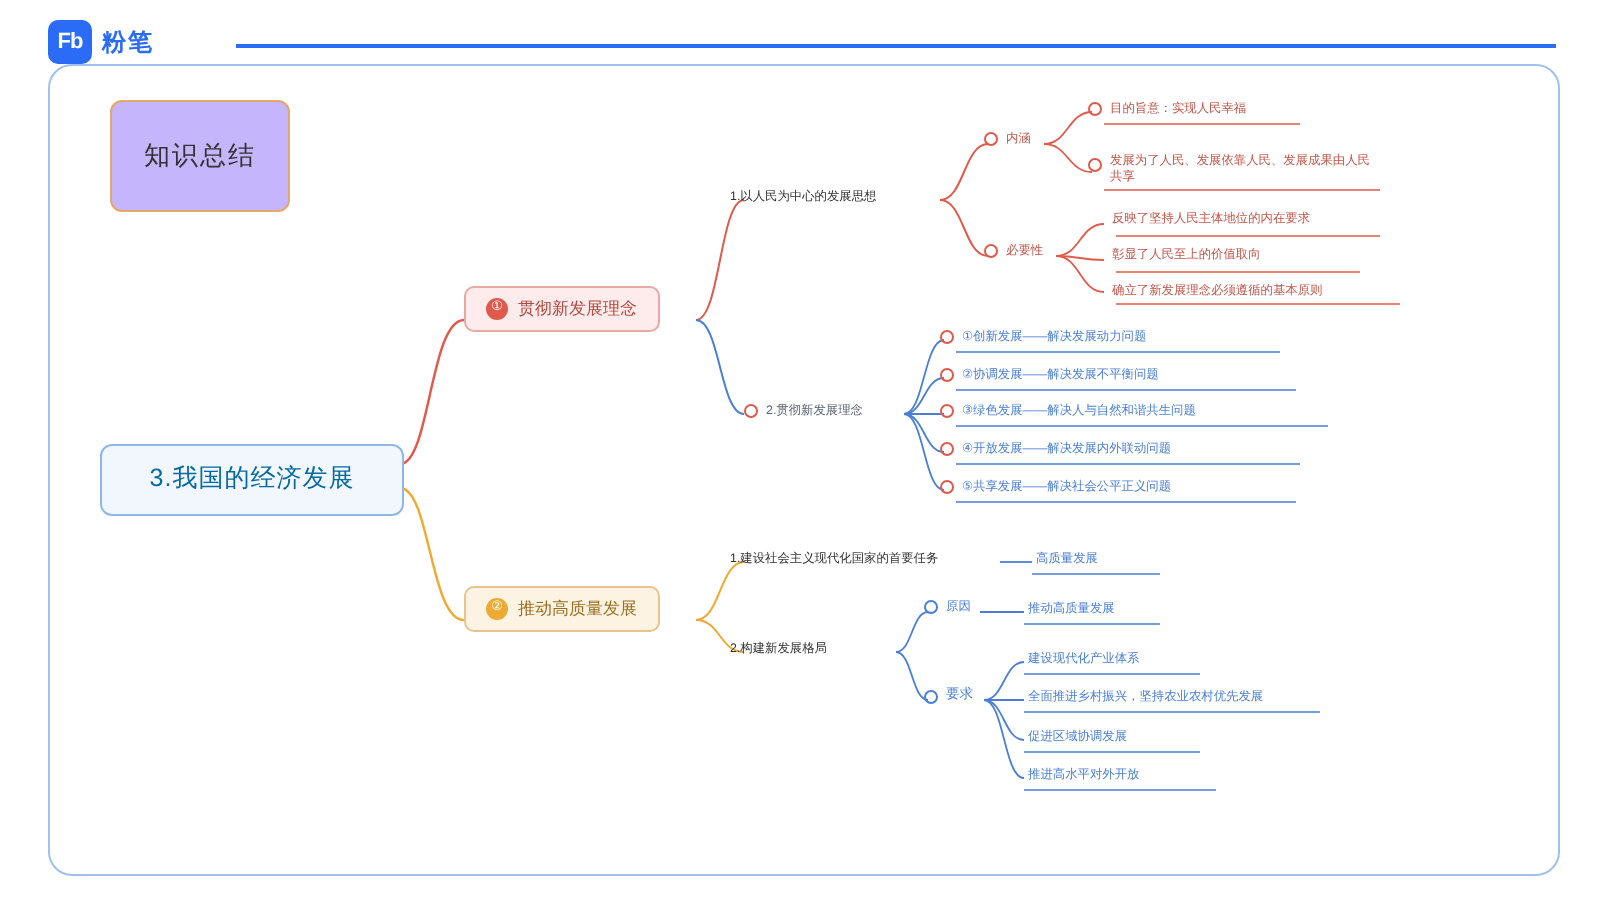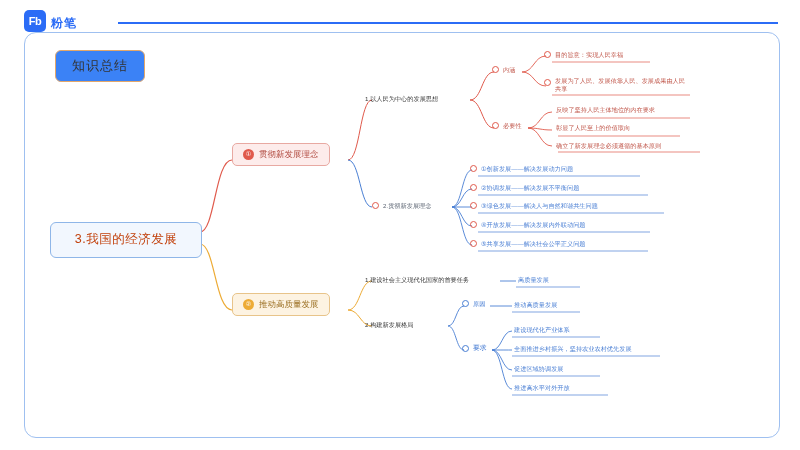--- a/index.html
+++ b/index.html
@@ -7,55 +7,55 @@
     width:800px;height:450px;
     background:#ffffff;
     font-family:"Liberation Sans","DejaVu Sans",sans-serif;
     overflow:hidden;
     position:relative;
   }
   .page{position:relative;width:800px;height:450px;}
 
   
   .logo{
-    position:absolute;left:24px;top:10px;display:flex;align-items:flex-end;gap:5px;
+    position:absolute;left:24px;top:10px;display:flex;align-items:center;gap:5px;
   }
   .logo-mark{
     width:22px;height:22px;border-radius:5px;background:#2b6cf6;color:#fff;
     font-size:11px;font-weight:bold;display:flex;align-items:center;justify-content:center;
     letter-spacing:-0.5px;font-family:"Liberation Sans",sans-serif;
   }
   .logo-text{font-size:12px;font-weight:bold;color:#2b6cf6;letter-spacing:1px;}
   .top-rule{
     position:absolute;left:118px;top:22px;width:660px;height:2px;background:#2b6cf6;
   }
 
   
   .frame{
     position:absolute;left:24px;top:32px;width:754px;height:404px;
     border:1px solid #9fc0f0;border-radius:12px;background:#fff;
   }
 
   
   .title-chip{
     position:absolute;left:55px;top:50px;
-    padding:6px 16px;border:1px solid #e3a76a;border-radius:6px;background:#3b82f6;
+    padding:18px 16px;border:1px solid #e3a76a;border-radius:6px;background:#c4b5fd;
     font-size:13px;color:#333;letter-spacing:1px;
   }
 
   
   svg.links{position:absolute;left:0;top:0;width:800px;height:450px;pointer-events:none;}
 
   
   .node{position:absolute;font-size:6.2px;color:#333;line-height:1.25;white-space:nowrap;}
   .root{
     left:50px;top:222px;width:150px;height:34px;
     border:1px solid #8fb6e8;border-radius:6px;background:#f2f7fe;
     display:flex;align-items:center;justify-content:center;
-    font-size:12.5px;color:#c2410c;letter-spacing:0.5px;
+    font-size:12.5px;color:#0369a1;letter-spacing:0.5px;
   }
   .branch{
     border-radius:5px;display:flex;align-items:flex-end;gap:5px;
     padding:5px 10px;font-size:8.5px;
   }
   .branch .bullet{
     width:11px;height:11px;border-radius:50%;color:#fff;font-size:6.5px;
     display:flex;align-items:center;justify-content:center;flex:0 0 auto;
   }
   .b1{left:232px;top:143px;background:#fdeceb;border:1px solid #e8a9a2;color:#b0493f;}

